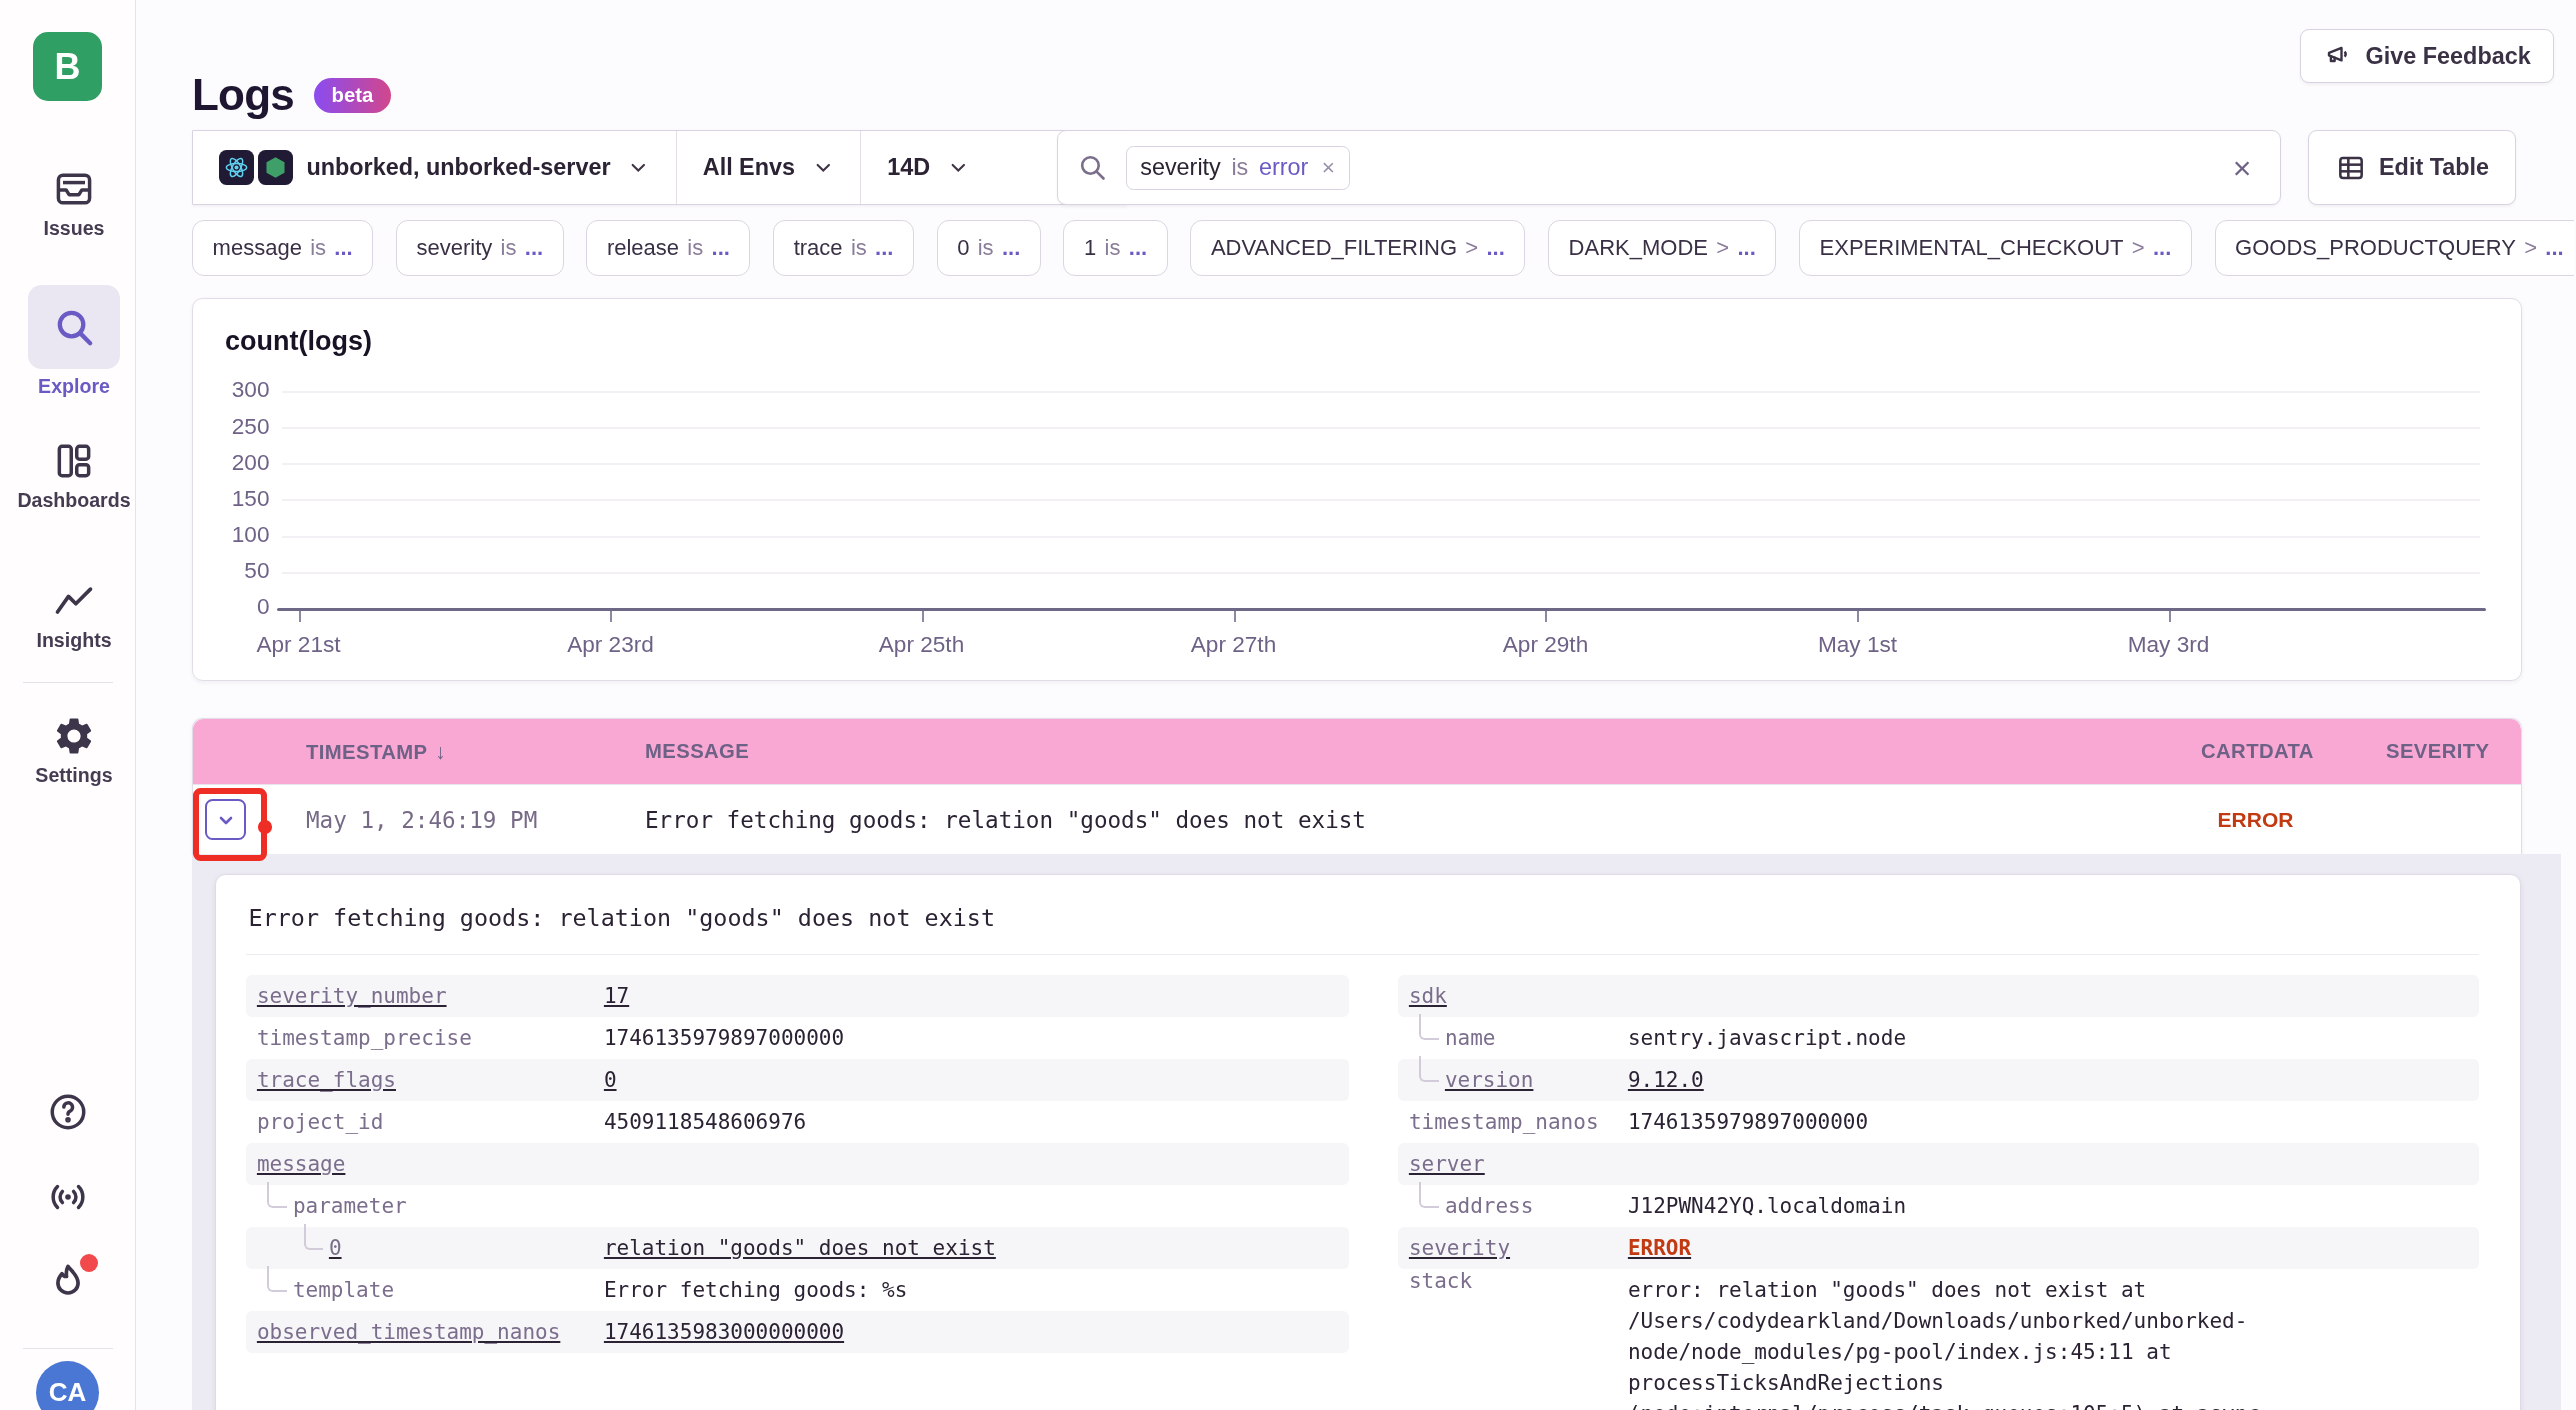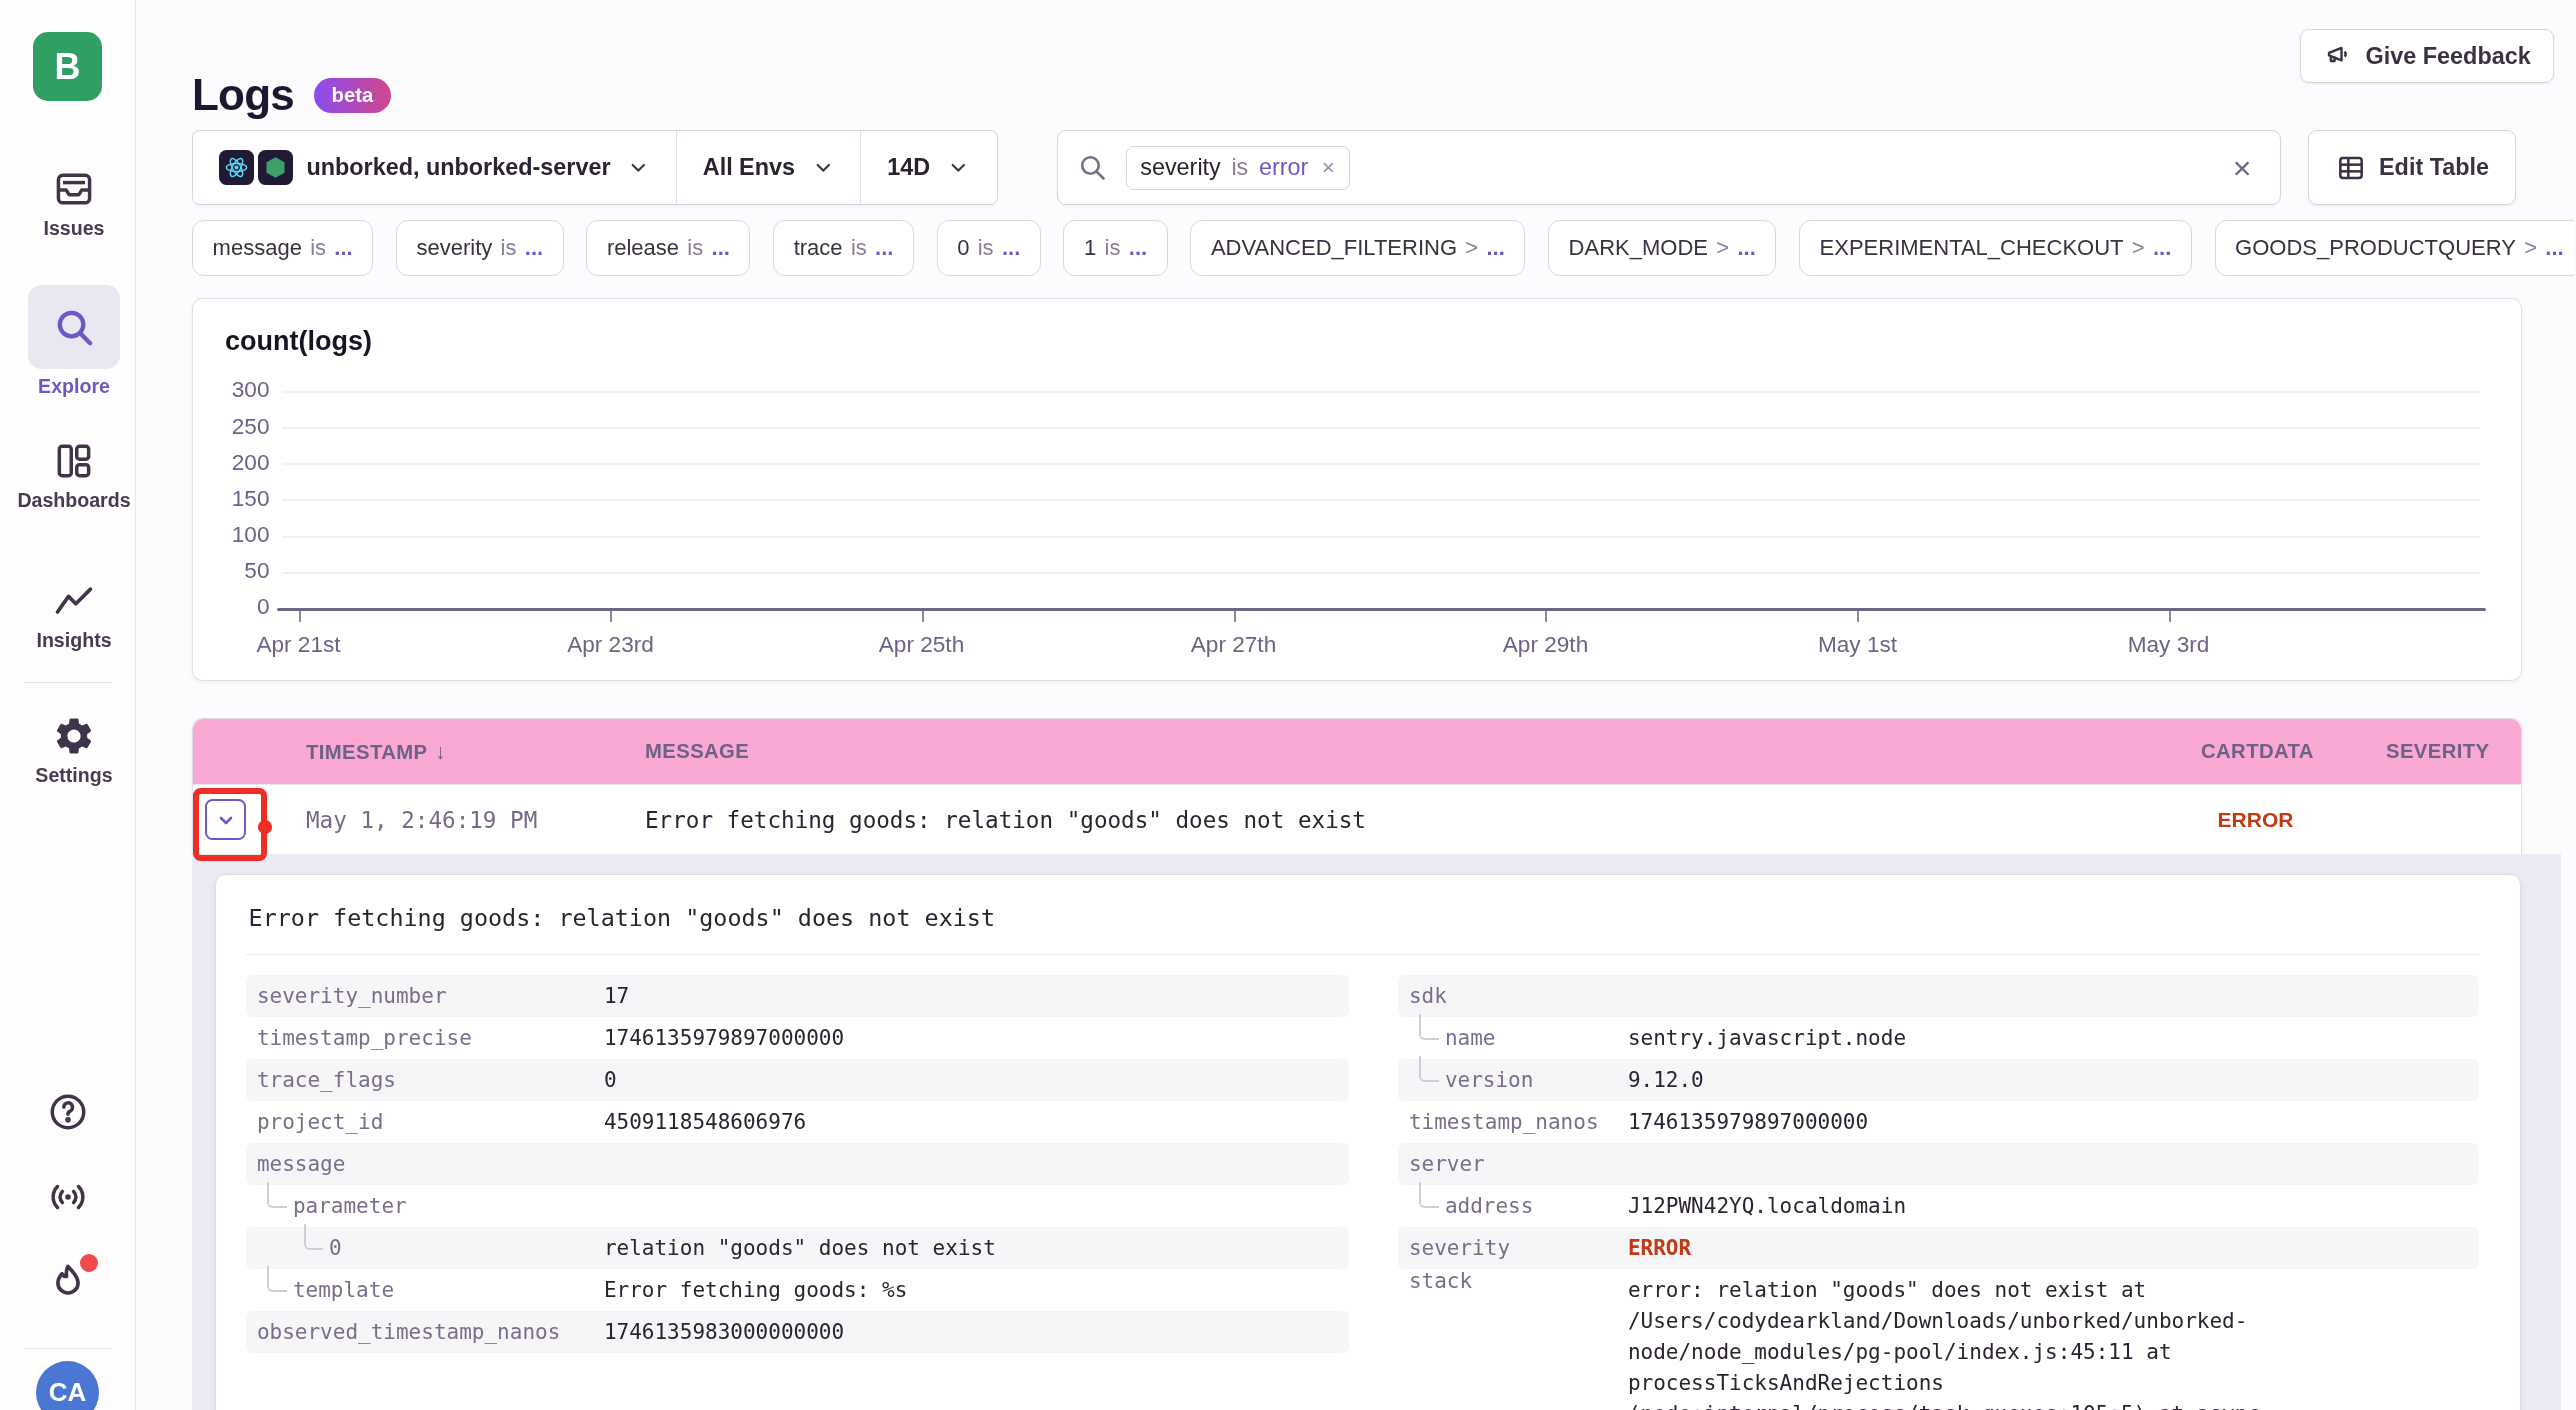--- a/index.html
+++ b/index.html
@@ -26,22 +26,22 @@
   
   .page-title-row { position:absolute; left:192px; top:27px; display:flex; align-items:center; gap:19.6px;margin-top:43px; }
   .page-title { font-size:44px; font-weight:800; color:#1f1731; letter-spacing:-0.8px; }
   .beta-badge { background:linear-gradient(90deg,#8a4cf0,#d1478c); color:#fff; font-size:20.3px; font-weight:bold;
                 padding:6px 18px; border-radius:19.6px; }
   .btn { background:#fff; border:1.1px solid #d9d2e0; border-radius:9px; display:flex; align-items:center; gap:12px;
          font-size:23.4px; font-weight:bold; color:#3a3145; cursor:pointer; box-shadow:0 1.5px 3px rgba(45,30,70,.05); }
   .feedback-btn { position:absolute; left:2300px; top:29px; height:54px; padding:0 22.6px; }
 
   
-  .selector-card { position:absolute; left:192px; top:130px; width:806px; height:75px; background:#fff;
-                   border:1.1px solid #d9d2e0; border-radius:8px; display:flex; align-items:center; box-shadow:0 1.5px 3px rgba(45,30,70,.04); }
+  .selector-card { position:absolute; left:192px; top:130px; width:935px; height:75px; background:#fff;
+                   border:1.1px solid #d9d2e0; border-radius:1px; display:flex; align-items:center; box-shadow:0 1.5px 3px rgba(45,30,70,.04); }
   .sel-seg { display:flex; align-items:center; gap:13.6px; padding:0 26px; height:100%; font-size:23.4px; font-weight:bold; color:#2b2233; cursor:pointer; }
   .sel-seg + .sel-seg { border-left:1.1px solid #e4dee9; }
   .plat-icon { width:35px; height:35px; border-radius:7.5px; background:#211a35; display:flex; align-items:center; justify-content:center; }
   .plat-icons { display:flex; gap:3.8px; }
   .chev { margin-left:3px; }
 
   .search-bar { position:absolute; left:1057px; top:130px; width:1224px; height:75px; background:#fff; border:1.1px solid #d9d2e0;
                 border-radius:9px; display:flex; align-items:center; padding:0 18px; box-shadow:0 1.5px 3px rgba(45,30,70,.04); }
   .token { display:flex; align-items:center; gap:10.6px; border:1.1px solid #d9d2e0; border-radius:7.5px; padding:7.5px 13.6px;
            font-size:23.4px; margin-left:16.6px; cursor:pointer; }
@@ -94,21 +94,21 @@
   .expand-band { position:absolute; left:192px; top:854px; width:2369px; height:557px; background:#eceaf2; overflow:hidden; }
   .detail-card { position:absolute; left:22.6px; top:19.6px; width:2306px; height:678px; background:#fff;
                  border:1.1px solid #e0dae6; border-radius:10.6px; box-shadow:0 2.3px 6px rgba(40,30,60,.07); padding:29px 41px 0 30px; }
   .detail-title { font-family:"DejaVu Sans Mono", monospace; font-size:23.4px; color:#2b2233; padding-left:3px; }
   .detail-divider { border-top:1.5px solid #edeaf1; margin:22.6px 0 19.6px 0; }
   .kv-wrap { display:flex; gap:49px; align-items:flex-start; }
   .kv-table { font-family:"DejaVu Sans Mono", monospace; font-size:21px; }
   .kv-left  { width:1104px; --kw:347px; }
   .kv-right { width:1081px; --kw:219px; }
   .kv-row { display:flex; min-height:42px; align-items:center; border-radius:6px; padding:0 11.3px; }
-  .kv-row.shade { background:#f6f5f8; }
+  .kv-row.shade { background:#f6f5f8;text-decoration:underline; }
   .kv-key { flex:0 0 var(--kw); color:#7b6e8c; position:relative; }
   .kv-key.ind1 { padding-left:36px; }
   .kv-key.ind2 { padding-left:72px; }
   .guide { position:absolute; top:-12px; width:19.6px; height:26px; border-left:2.3px solid #d2cbd9; border-bottom:2.3px solid #d2cbd9; border-bottom-left-radius:6px; }
   .ind1 .guide { left:10.6px; }
   .ind2 .guide { left:47px; }
   .kv-val { color:#2b2233; }
   .kv-val.err { color:#c23a12; font-weight:bold; }
   .kv-row.stack { align-items:flex-start; }
   .kv-row.stack .kv-val { width:852px; line-height:31px; padding:6px 0 10.6px 0; white-space:normal; overflow-wrap:anywhere; }

